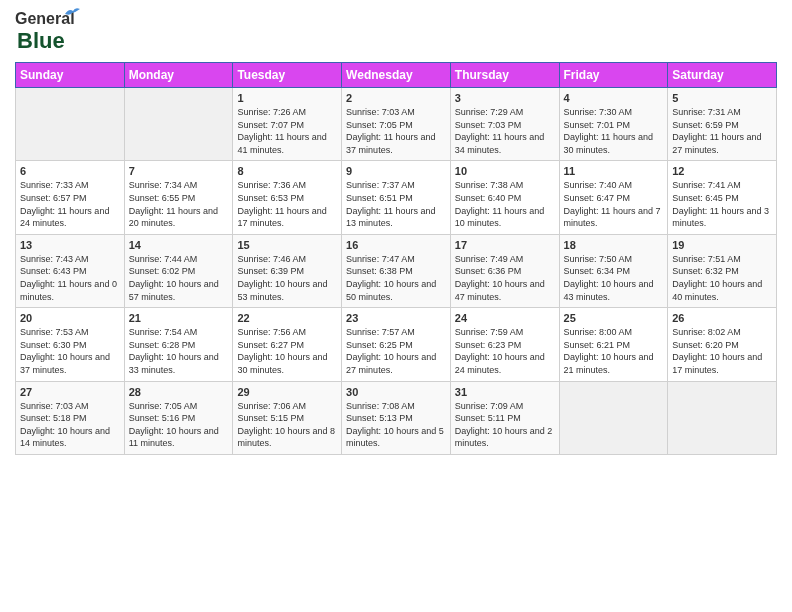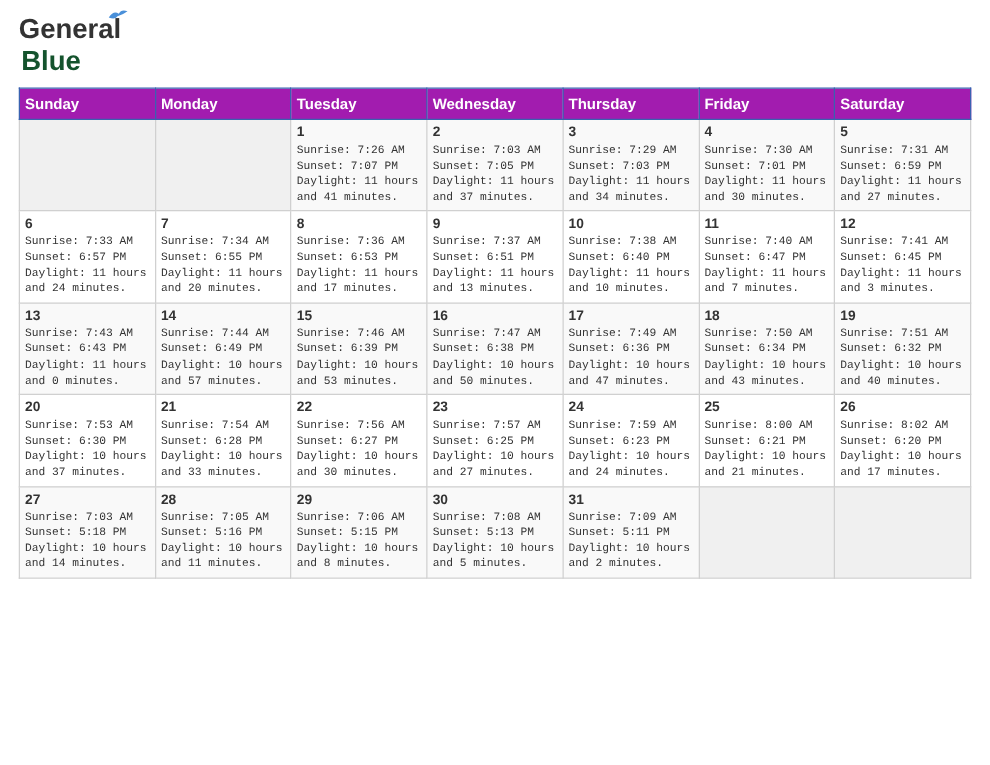--- a/index.html
+++ b/index.html
@@ -32,21 +32,21 @@
     }
     .location {
       font-size: 16px;
       color: #555;
     }
     table {
       width: 100%;
       border-collapse: collapse;
     }
     thead tr th {
-      background: #a21caf;
+      background: #d946ef;
       color: #fff;
       font-size: 12px;
       font-weight: bold;
       padding: 5px 4px;
       text-align: left;
       border: 1px solid #3a62b0;
     }
     tbody tr td {
       vertical-align: top;
       padding: 4px 4px;
@@ -65,33 +65,32 @@
     }
     .day-num {
       font-size: 11px;
       font-weight: bold;
       display: block;
       margin-bottom: 2px;
     }
     .day-info {
       line-height: 1.4;
       font-size: 9px;
-      font-family: Liberation Mono, monospace;
     }
     .empty-cell {
       background: #f0f0f0 !important;
     }
   </style>
 </head>
 <body>
 
 <div class="header">
   <div class="logo">
     <div style="position:relative; display:inline-block;">
-      <span style="font-size:22px;font-weight:bold;color:#333;">General
+      <span style="font-size:16px;font-weight:bold;color:#333;">General
         <svg style="position:absolute;top:-4px;right:-6px;" width="18" height="16" viewBox="0 0 18 16">
           <path d="M2,8 Q6,2 10,5 Q12,1 17,3 Q13,6 9,7 Q7,10 2,8Z" fill="#4a90d9"></path>
         </svg>
       </span><br>
       <span style="font-size:22px;font-weight:bold;color:#14532d;margin-left:2px;">Blue</span>
     </div>
   </div>
   <div class="title-block">
     <div class="month-year"></div>
     <div class="location"></div>
@@ -192,21 +191,21 @@
       <tr>
         <td>
           <span class="day-num">13</span>
           <div class="day-info" style="white-space: pre-line;">Sunrise: 7:43 AM
 Sunset: 6:43 PM
 Daylight: 11 hours and 0 minutes.</div>
         </td>
         <td>
           <span class="day-num">14</span>
           <div class="day-info" style="white-space: pre-line;">Sunrise: 7:44 AM
-Sunset: 6:49 PM
+Sunset: 6:02 PM
 Daylight: 10 hours and 57 minutes.</div>
         </td>
         <td>
           <span class="day-num">15</span>
           <div class="day-info" style="white-space: pre-line;">Sunrise: 7:46 AM
 Sunset: 6:39 PM
 Daylight: 10 hours and 53 minutes.</div>
         </td>
         <td>
           <span class="day-num">16</span>

